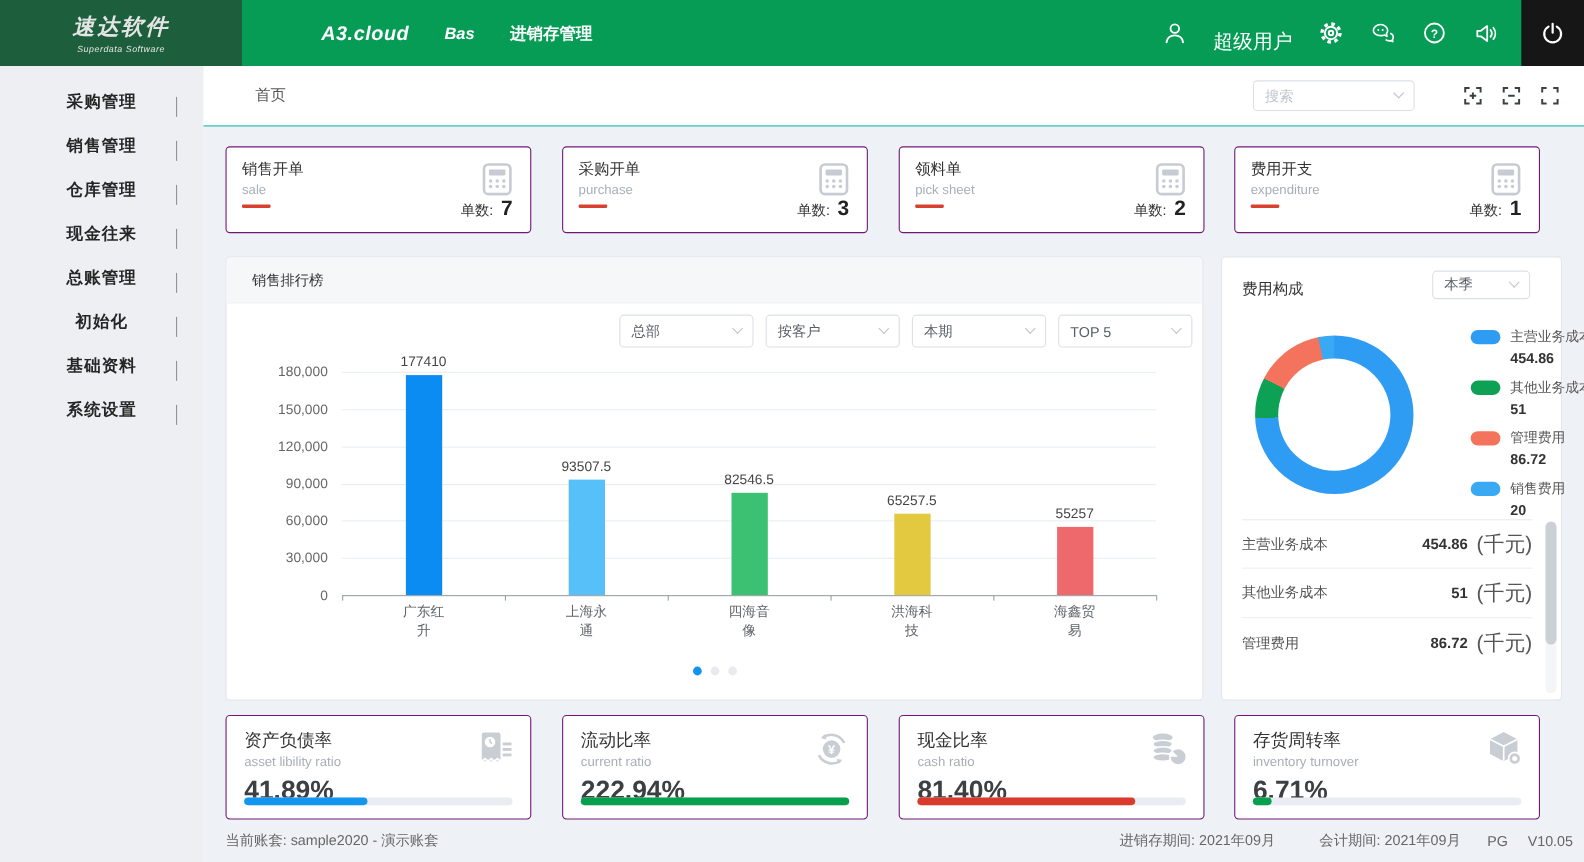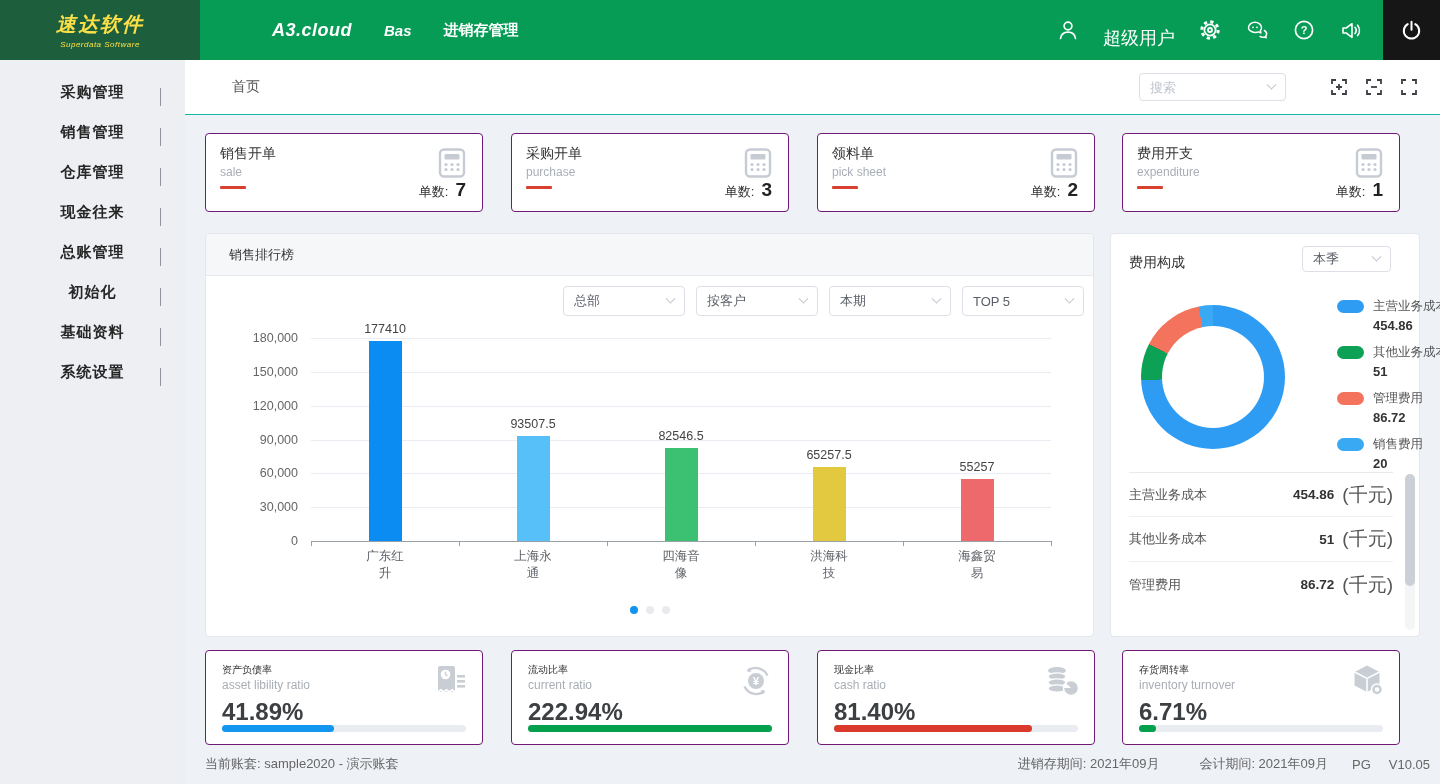--- a/index.html
+++ b/index.html
@@ -3,21 +3,21 @@
 <meta charset="utf-8">
 <style>
   * { margin:0; padding:0; box-sizing:border-box; }
   html,body { width:1440px; height:784px; }
   body {
     position:relative; overflow:hidden; background:#eef1f6;
     font-family:"Liberation Sans","DejaVu Sans",sans-serif; color:#333;
   }
   
   .header { position:absolute; top:0; left:0; right:0; height:60px; background:#069c55; display:flex; align-items:center; z-index:5; }
-  .logo { width:200px; height:60px; background:#1d5f3c; color:#fde047; display:flex; flex-direction:column; align-items:center; justify-content:center; }
+  .logo { width:220px; height:60px; background:#1d5f3c; color:#e5e5e5; display:flex; flex-direction:column; align-items:center; justify-content:center; }
   .logo-title { font-size:20px; font-weight:bold; font-style:italic; letter-spacing:2px; }
   .logo-sub { font-size:8px; font-style:italic; margin-top:2px; letter-spacing:.5px; }
   .hnav { display:flex; align-items:center; margin-left:72px; gap:32px; color:#fff; }
   .product { font-size:18px; font-weight:bold; font-style:italic; letter-spacing:.5px; }
   .nav-item { font-size:15px; font-weight:bold; cursor:pointer; }
   .nav-item.bas { font-style:italic; }
   .hright { margin-left:auto; display:flex; align-items:center; gap:23px; margin-right:20px; color:#fff; }
   .username { font-size:18px; cursor:pointer;margin-top:16px; }
   .hicon { width:24px; height:24px; display:block; cursor:pointer; }
   .power { width:57px; height:60px; background:#161616; display:flex; align-items:center; justify-content:center; cursor:pointer; }
@@ -84,21 +84,21 @@
   .ep-row { height:45px; display:flex; align-items:center; border-bottom:1px solid #eef0f3; }
   .ep-row:first-child { border-top:1px solid #e8eaee; }
   .ep-row:last-child { border-bottom:none; }
   .ep-row-label { flex:1; font-size:13px; color:#555; }
   .ep-row-value { font-size:13.5px; font-weight:bold; color:#333; }
   .ep-row-unit { font-size:19px; color:#555; margin-left:8px; }
   .ep-scrollbar { position:absolute; right:4px; top:240px; width:10px; height:156px; background:#f4f5f7; border-radius:5px; }
   .ep-thumb { width:10px; height:112px; background:#cbd0d6; border-radius:5px; cursor:pointer; }
   
   .ratio { width:278px; height:95px; top:535px; padding:12px 16px; }
-  .ratio-title { font-size:10px; color:#333; }
+  .ratio-title { font-size:16px; color:#333; }
   .ratio-sub { font-size:12px; color:#a9aeb6; margin-top:1px; }
   .ratio-value { font-size:24px; font-weight:bold; color:#3d4043; margin-top:6px; }
   .ratio-icon { position:absolute; right:12px; top:10px; }
   .progress { position:absolute; left:16px; right:16px; bottom:12px; height:7px; border-radius:4px; background:#e9ecf0; }
   .progress-fill { height:7px; border-radius:4px; width:0; }
   
   .footer { position:absolute; left:20px; right:10px; top:640px; display:flex; align-items:center; font-size:13px; color:#666; }
   .footer-right { margin-left:auto; display:flex; align-items:center; }
   .fr-item1 { margin-right:40px; }
   .fr-item2 { margin-right:24px; }

